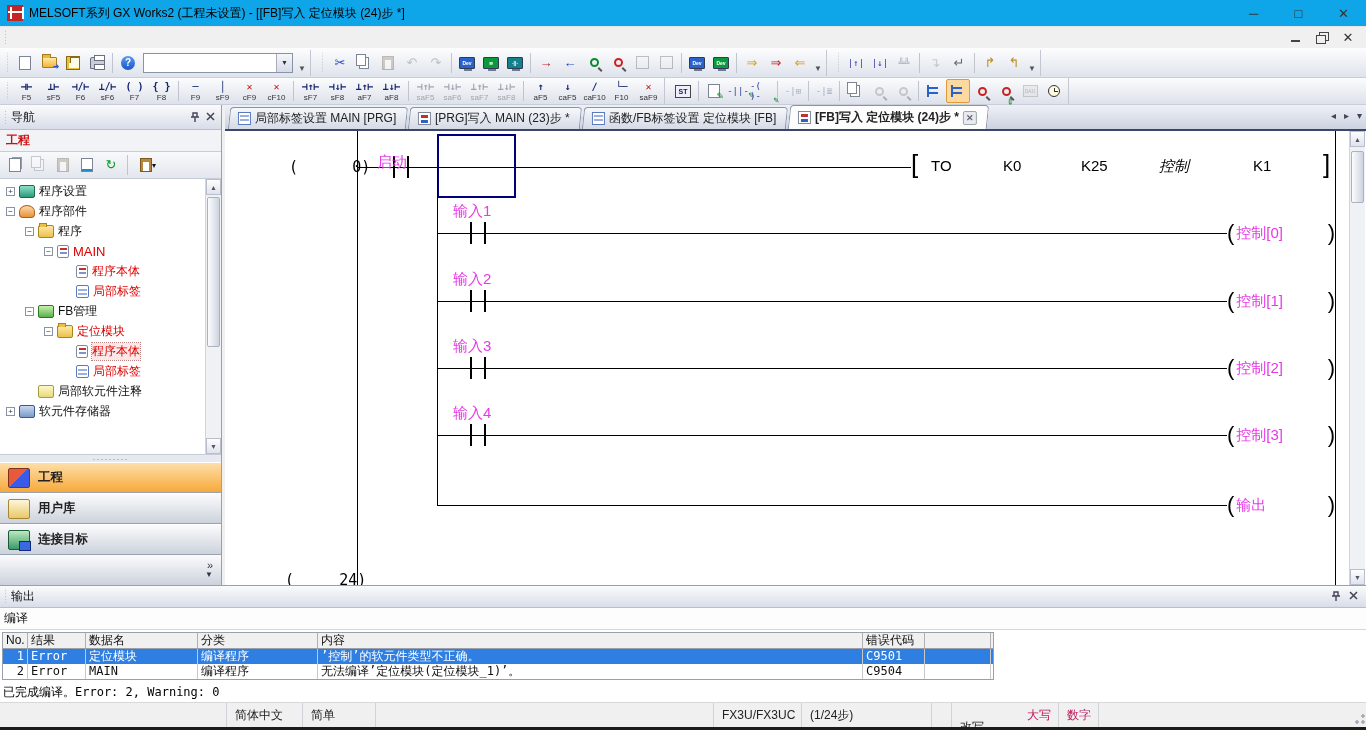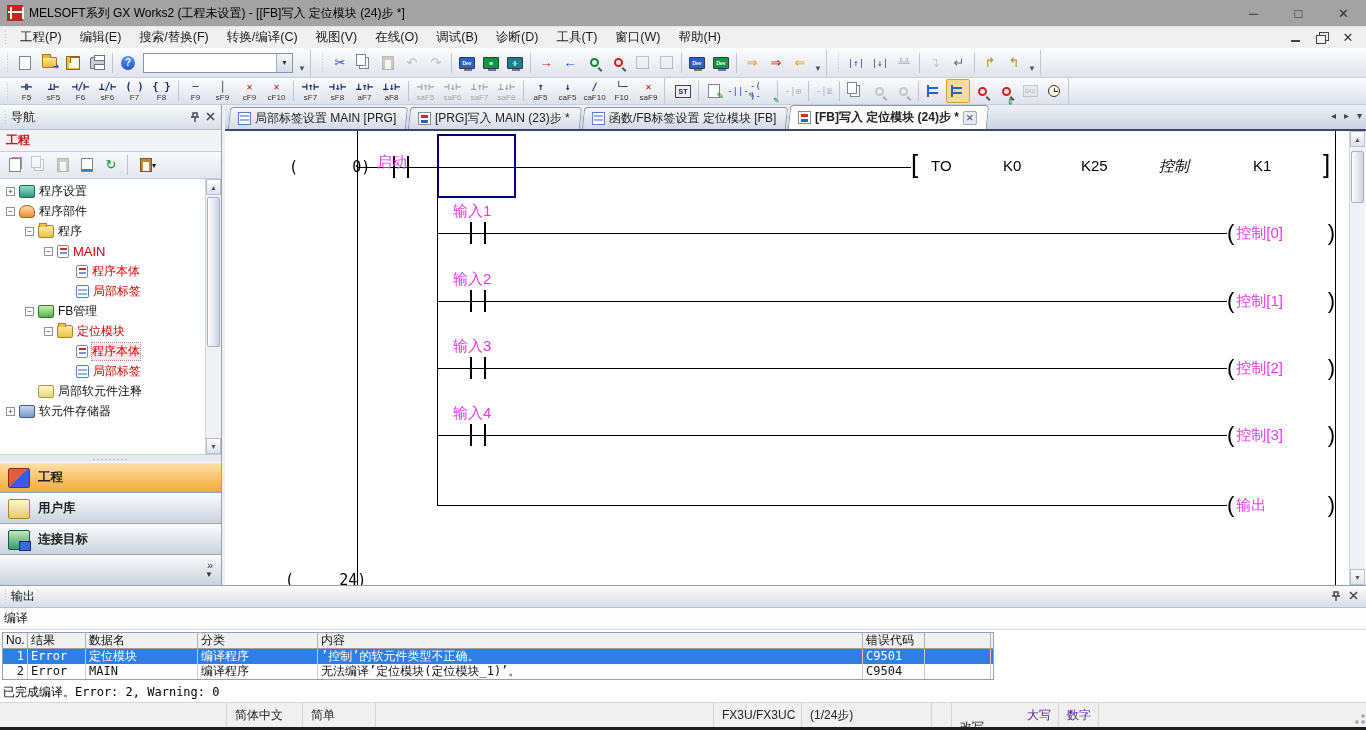--- a/index.html
+++ b/index.html
@@ -1,20 +1,20 @@
 <!DOCTYPE html>
 <html><head>
 <meta charset="utf-8">
 <style>
   * { margin:0; padding:0; box-sizing:border-box; }
   html,body { width:1366px; height:730px; font-family:"Liberation Sans", sans-serif; }
   #app { position:relative; width:1366px; height:730px; background:#f0f0f0; overflow:hidden; font-size:12px; color:#111; }
 
   
-  #titlebar { position:absolute; left:0; top:0; width:1366px; height:27px; background:#a3a3a3; display:flex; align-items:center; border-bottom:1px solid #e4e4e4; }
+  #titlebar { position:absolute; left:0; top:0; width:1366px; height:27px; background:#0ea5e9; display:flex; align-items:center; border-bottom:1px solid #e4e4e4; }
   #app-logo { width:16px; height:16px; margin:0 6px 0 7px; background:#c42424; position:relative; }
   #app-logo:before { content:""; position:absolute; left:3px; top:2px; width:10px; height:12px; border-left:2px solid #fff; border-right:2px solid #fff; }
   #app-logo:after { content:""; position:absolute; left:1px; top:6px; width:14px; height:2px; background:#fff; }
   #title-text { font-size:12px; color:#000; }
   #win-controls { margin-left:auto; display:flex; height:100%; }
   .wbtn { width:45px; height:100%; display:flex; align-items:center; justify-content:center; font-size:13px; color:#333; }
   
   #menubar { position:absolute; left:0; top:27px; width:1366px; height:21px; background:#f0f0f0; display:flex; align-items:center; }
   .grip { width:5px; height:70%; margin:0 3px; background-image:radial-gradient(#b9bdc6 40%, transparent 41%); background-size:3px 3px; background-repeat:repeat-y; background-position:center; }
   .menu-item { padding:2px 9px; font-size:12.5px; color:#1a1a1a; }
@@ -160,21 +160,21 @@
   .orow.head { background:#f0f0f0; height:16px; border-bottom:1px solid #9aa0aa; font-family:"Liberation Sans",sans-serif; }
   .ocell { padding:0 3px; border-right:1px solid #c8c8c8; overflow:hidden; white-space:nowrap; line-height:15px; }
   .orow.head .ocell { border-right:1px solid #b0b0b0; }
   .orow.sel { background:#2e7fe1; color:#fff; }
   .ocell.num { text-align:right; }
   #out-summary { margin:4px 0 0 3px; font-size:12px; font-family:"DejaVu Sans Mono",monospace; color:#000; }
 
   
   #statusbar { position:absolute; left:0; top:702px; width:1366px; height:25px; background:#f0f0f0; border-top:1px solid #d8d8d8; display:flex; align-items:stretch; }
   .scell { display:flex; align-items:center; padding-left:8px; font-size:12px; color:#222; border-right:1px solid #d0d3d8; }
-  .scell.muted { color:#4c1d95; }
+  .scell.muted { color:#be185d; }
   #sgrip { margin-left:auto; width:14px; background:
     radial-gradient(circle at 11px 19px,#aab 1.5px,transparent 2px),
     radial-gradient(circle at 11px 13px,#aab 1.5px,transparent 2px),
     radial-gradient(circle at 5px 19px,#aab 1.5px,transparent 2px); }
   #bottom-strip { position:absolute; left:0; top:727px; width:1366px; height:3px; background:#1c1c1c; }
 
   svg.mini { display:block; }
 </style>
 </head>
 <body>
@@ -186,33 +186,20 @@
     <span id="title-text">MELSOFT系列 GX Works2 (工程未设置) - [[FB]写入 定位模块 (24)步 *]</span>
     <div id="win-controls">
       <span class="wbtn">─</span>
       <span class="wbtn">□</span>
       <span class="wbtn">✕</span>
     </div>
   </div>
 
   <div id="menubar">
     <span class="grip"></span>
-    <div id="menu-items" style="display:flex">
-        <span class="menu-item">工程(P)</span>
-        <span class="menu-item">编辑(E)</span>
-        <span class="menu-item">搜索/替换(F)</span>
-        <span class="menu-item">转换/编译(C)</span>
-        <span class="menu-item">视图(V)</span>
-        <span class="menu-item">在线(O)</span>
-        <span class="menu-item">调试(B)</span>
-        <span class="menu-item">诊断(D)</span>
-        <span class="menu-item">工具(T)</span>
-        <span class="menu-item">窗口(W)</span>
-        <span class="menu-item">帮助(H)</span>
-      </div>
     <div id="mdi-controls">
       <span class="mdi-btn mdi-min"></span>
       <span class="mdi-btn mdi-restore"></span>
       <span class="mdi-btn mdi-close">✕</span>
     </div>
   </div>
 
   <div id="toolbar1">
       <div class="tbseg">
         <span class="grip"></span>

